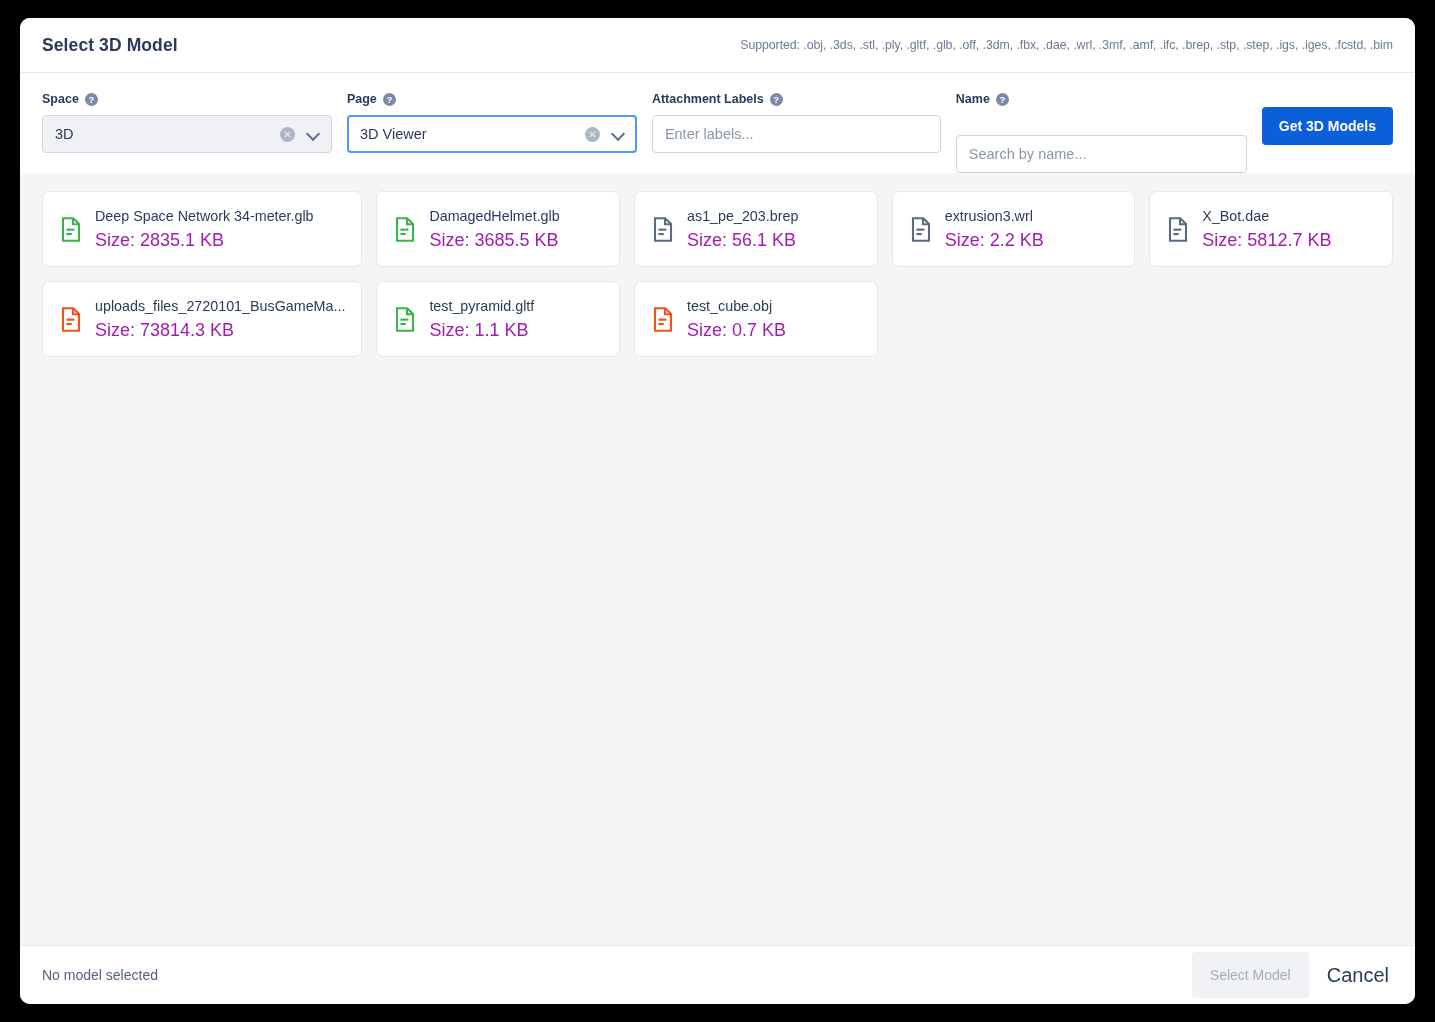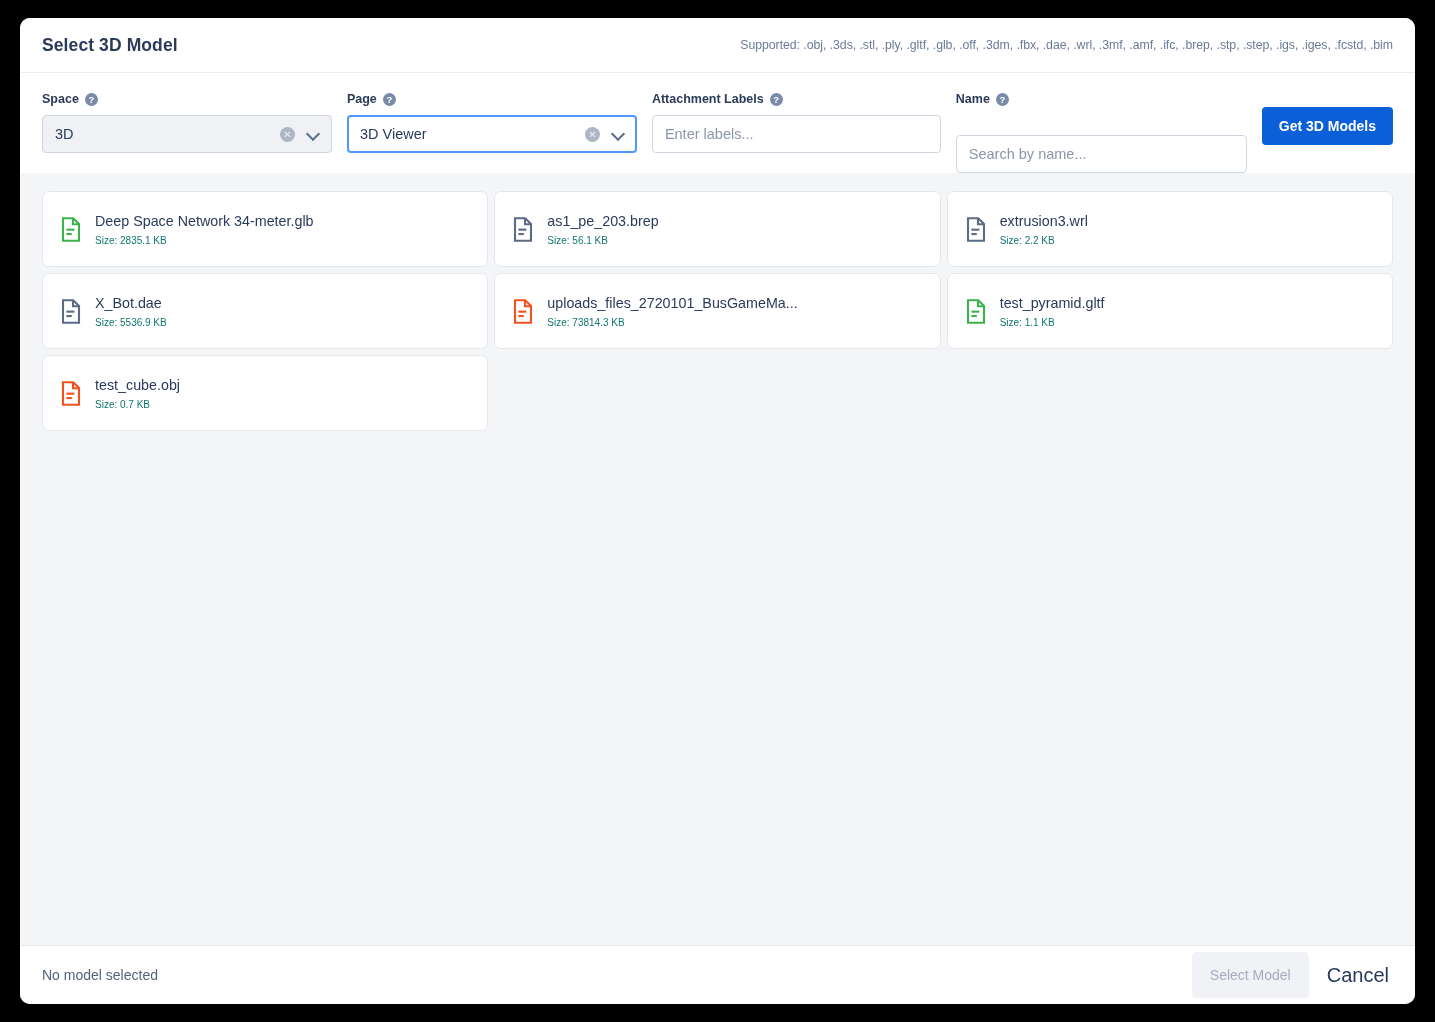--- a/index.html
+++ b/index.html
@@ -174,22 +174,22 @@
 
   
   .dlg-body {
     flex: 1 1 auto;
     background: #f4f5f7;
     padding: 18px 22px 20px 22px;
     overflow-y: auto;
   }
   .card-grid {
     display: grid;
-    grid-template-columns: repeat(3, 1fr);
-    gap: 6px;
+    grid-template-columns: repeat(5, 1fr);
+    gap: 14px;
   }
   .file-card {
     background: #ffffff;
     border: 1px solid #e4e7ec;
     border-radius: 7px;
     height: 76px;
     display: flex;
     align-items: center;
     gap: 14px;
     padding: 0 16px 0 18px;
@@ -198,22 +198,22 @@
   .file-icon { flex: 0 0 auto; width: 20px; height: 25px; }
   .file-meta { min-width: 0; display: flex; flex-direction: column; gap: 6px; }
   .file-name {
     font-size: 14.3px;
     color: #2b3a5b;
     white-space: nowrap;
     overflow: hidden;
     text-overflow: ellipsis;
   }
   .file-size {
-    font-size: 10px;
-    color: #0f766e;
+    font-size: 18px;
+    color: #a21caf;
   }
 
   
   .dlg-footer {
     flex: 0 0 59px;
     background: #ffffff;
     border-top: 1px solid #e4e7ec;
     display: flex;
     align-items: center;
     justify-content: space-between;
@@ -310,20 +310,32 @@
             <rect x="5.4" y="11.6" width="8" height="2.1" fill="#3cb34a"></rect>
             <rect x="5.4" y="16" width="5.4" height="2.1" fill="#3cb34a"></rect>
           </svg>
           <div class="file-meta">
             <div class="file-name">Deep Space Network 34-meter.glb</div>
             <div class="file-size">Size: 2835.1 KB</div>
           </div>
         </div>
         <div class="file-card">
           <svg class="file-icon" viewBox="0 0 20 25">
+            <path d="M2 1.2h10.2L18 7v16.8H2z" fill="none" stroke="#3cb34a" stroke-width="2.1"></path>
+            <path d="M12 1.6v5.6h5.6" fill="none" stroke="#3cb34a" stroke-width="2.1"></path>
+            <rect x="5.4" y="11.6" width="8" height="2.1" fill="#3cb34a"></rect>
+            <rect x="5.4" y="16" width="5.4" height="2.1" fill="#3cb34a"></rect>
+          </svg>
+          <div class="file-meta">
+            <div class="file-name">DamagedHelmet.glb</div>
+            <div class="file-size">Size: 3685.5 KB</div>
+          </div>
+        </div>
+        <div class="file-card">
+          <svg class="file-icon" viewBox="0 0 20 25">
             <path d="M2 1.2h10.2L18 7v16.8H2z" fill="none" stroke="#5c6b85" stroke-width="2.1"></path>
             <path d="M12 1.6v5.6h5.6" fill="none" stroke="#5c6b85" stroke-width="2.1"></path>
             <rect x="5.4" y="11.6" width="8" height="2.1" fill="#5c6b85"></rect>
             <rect x="5.4" y="16" width="5.4" height="2.1" fill="#5c6b85"></rect>
           </svg>
           <div class="file-meta">
             <div class="file-name">as1_pe_203.brep</div>
             <div class="file-size">Size: 56.1 KB</div>
           </div>
         </div>
@@ -341,21 +353,21 @@
         </div>
         <div class="file-card">
           <svg class="file-icon" viewBox="0 0 20 25">
             <path d="M2 1.2h10.2L18 7v16.8H2z" fill="none" stroke="#5c6b85" stroke-width="2.1"></path>
             <path d="M12 1.6v5.6h5.6" fill="none" stroke="#5c6b85" stroke-width="2.1"></path>
             <rect x="5.4" y="11.6" width="8" height="2.1" fill="#5c6b85"></rect>
             <rect x="5.4" y="16" width="5.4" height="2.1" fill="#5c6b85"></rect>
           </svg>
           <div class="file-meta">
             <div class="file-name">X_Bot.dae</div>
-            <div class="file-size">Size: 5536.9 KB</div>
+            <div class="file-size">Size: 5812.7 KB</div>
           </div>
         </div>
         <div class="file-card">
           <svg class="file-icon" viewBox="0 0 20 25">
             <path d="M2 1.2h10.2L18 7v16.8H2z" fill="none" stroke="#f4511e" stroke-width="2.1"></path>
             <path d="M12 1.6v5.6h5.6" fill="none" stroke="#f4511e" stroke-width="2.1"></path>
             <rect x="5.4" y="11.6" width="8" height="2.1" fill="#f4511e"></rect>
             <rect x="5.4" y="16" width="5.4" height="2.1" fill="#f4511e"></rect>
           </svg>
           <div class="file-meta">

